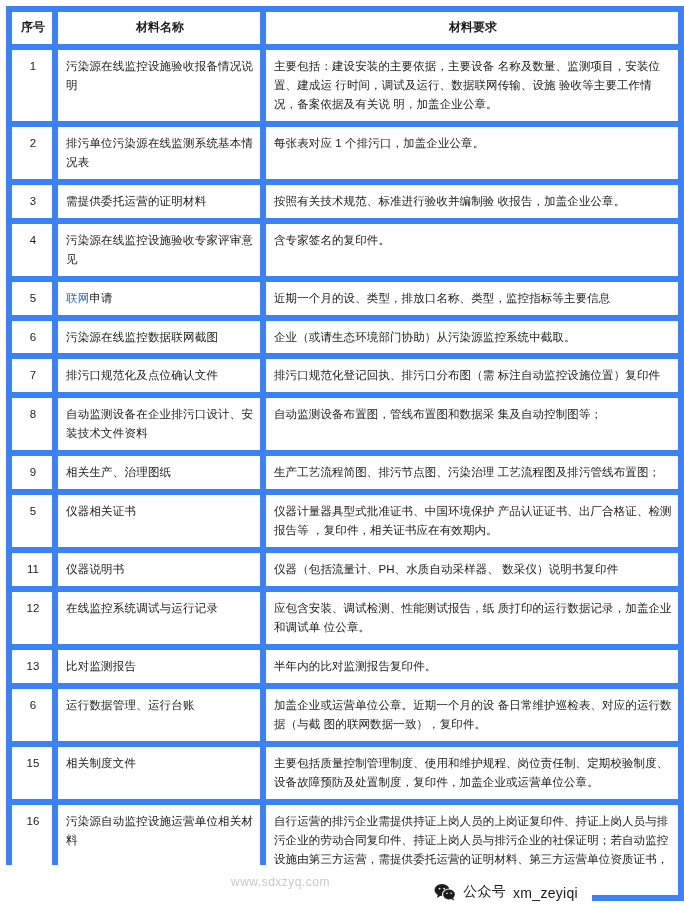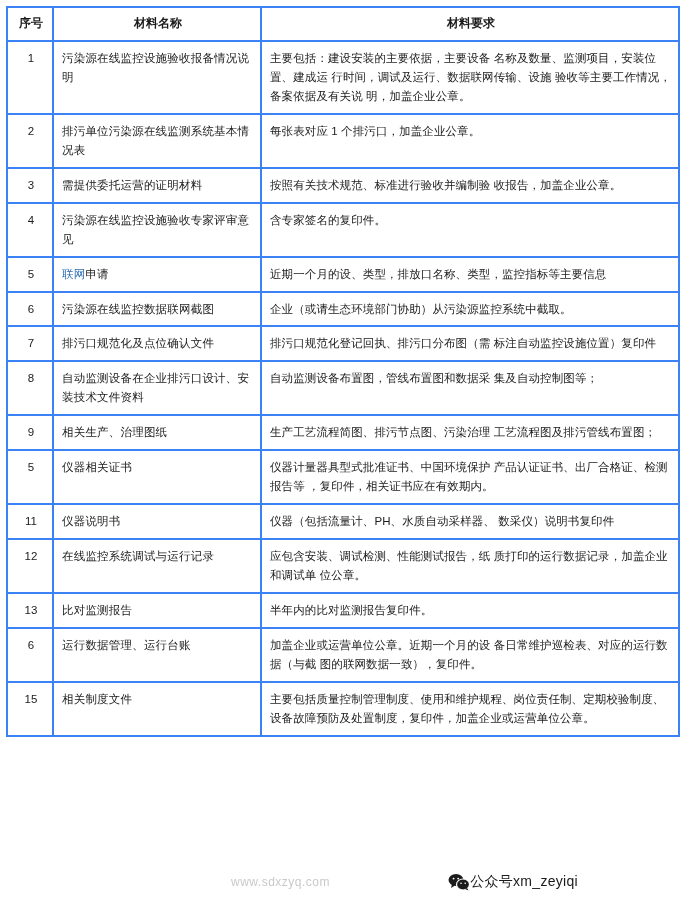--- a/index.html
+++ b/index.html
@@ -25,21 +25,21 @@
     border-collapse: collapse;
     table-layout: fixed;
     font-size: 11.5px;
   }
   table.req-table col.c-no { width: 46px; }
   table.req-table col.c-name { width: 208px; }
   table.req-table col.c-req { width: 418px; }
 
   table.req-table th,
   table.req-table td {
-    border: 2px solid #3b82f6;
+    border: 6px solid #3b82f6;
     vertical-align: top;
     padding: 7px 6px 7px 8px;
     line-height: 1.65;
     word-break: break-word;
   }
   table.req-table thead th {
     text-align: center;
     font-weight: bold;
     padding-top: 6px;
     padding-bottom: 6px;
@@ -73,23 +73,24 @@
     position: absolute;
     right: 262px;
     bottom: 22px;
     font-size: 12px;
     color: #c9c9c9;
     letter-spacing: 0.5px;
   }
   .wechat-block {
     position: absolute;
     right: 14px;
-    bottom: 20px;
+    bottom: 10px;
     display: flex;
-    align-items: flex-start;
+    align-items: flex-end;
+    gap: 7px;
   }
   .wechat-icon {
     width: 22px;
     height: 18px;
     position: relative;
     display: inline-block;
   }
   .wechat-label {
     font-size: 14px;
     color: #1b1b1b;
@@ -186,20 +187,25 @@
       </tr>
       <tr>
         <td class="col-no">6</td>
         <td class="col-name">运行数据管理、运行台账</td>
         <td class="col-req">加盖企业或运营单位公章。近期一个月的设 备日常维护巡检表、对应的运行数据（与截 图的联网数据一致），复印件。</td>
       </tr>
       <tr>
         <td class="col-no">15</td>
         <td class="col-name">相关制度文件</td>
         <td class="col-req">主要包括质量控制管理制度、使用和维护规程、岗位责任制、定期校验制度、设备故障预防及处置制度，复印件，加盖企业或运营单位公章。</td>
+      </tr>
+      <tr>
+        <td class="col-no">16</td>
+        <td class="col-name">污染源自动监控设施运营单位相关材料</td>
+        <td class="col-req">自行运营的排污企业需提供持证上岗人员的上岗证复印件、持证上岗人员与排污企业的劳动合同复印件、持证上岗人员与排污企业的社保证明；若自动监控设施由第三方运营，需提供委托运营的证明材料、第三方运营单位资质证书，复印件，加盖运营单位公章。</td>
       </tr>
     </tbody>
   </table>
 </div>
 
 <div class="footer-band">
   <div class="watermark">www.sdxzyq.com</div>
   <div class="wechat-block">
     <span class="wechat-icon">
       <svg width="22" height="18" viewBox="0 0 22 18">

